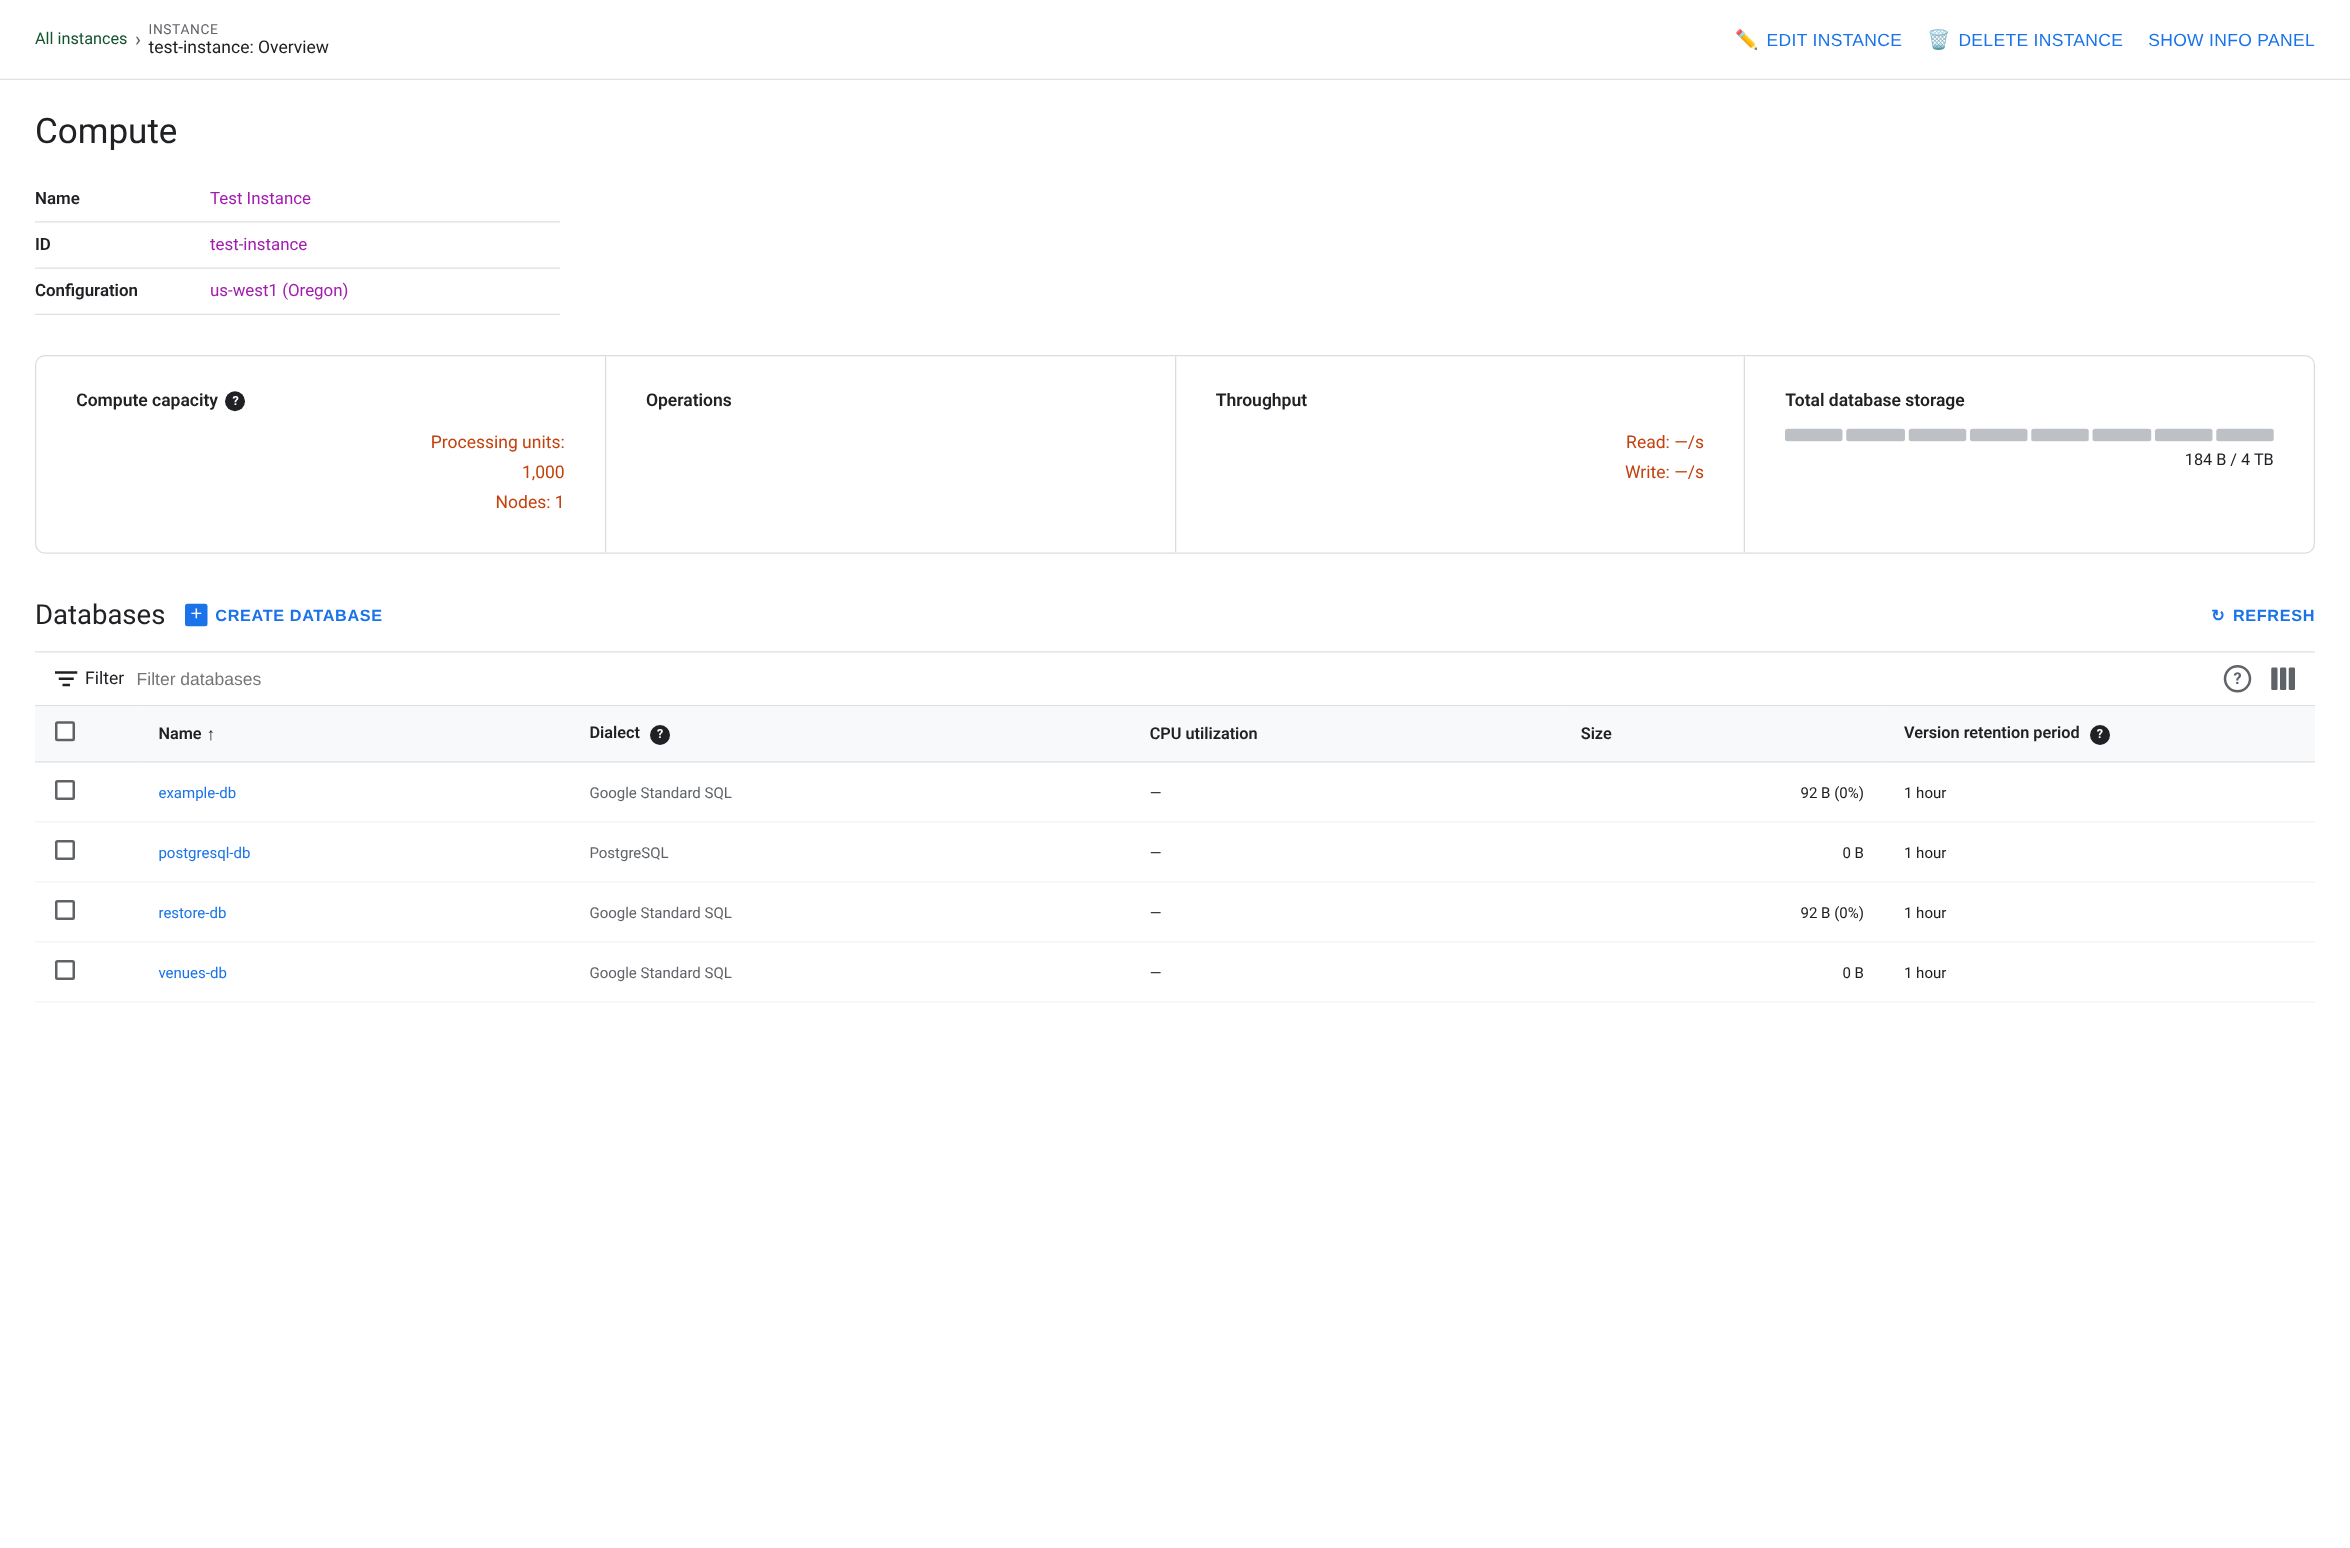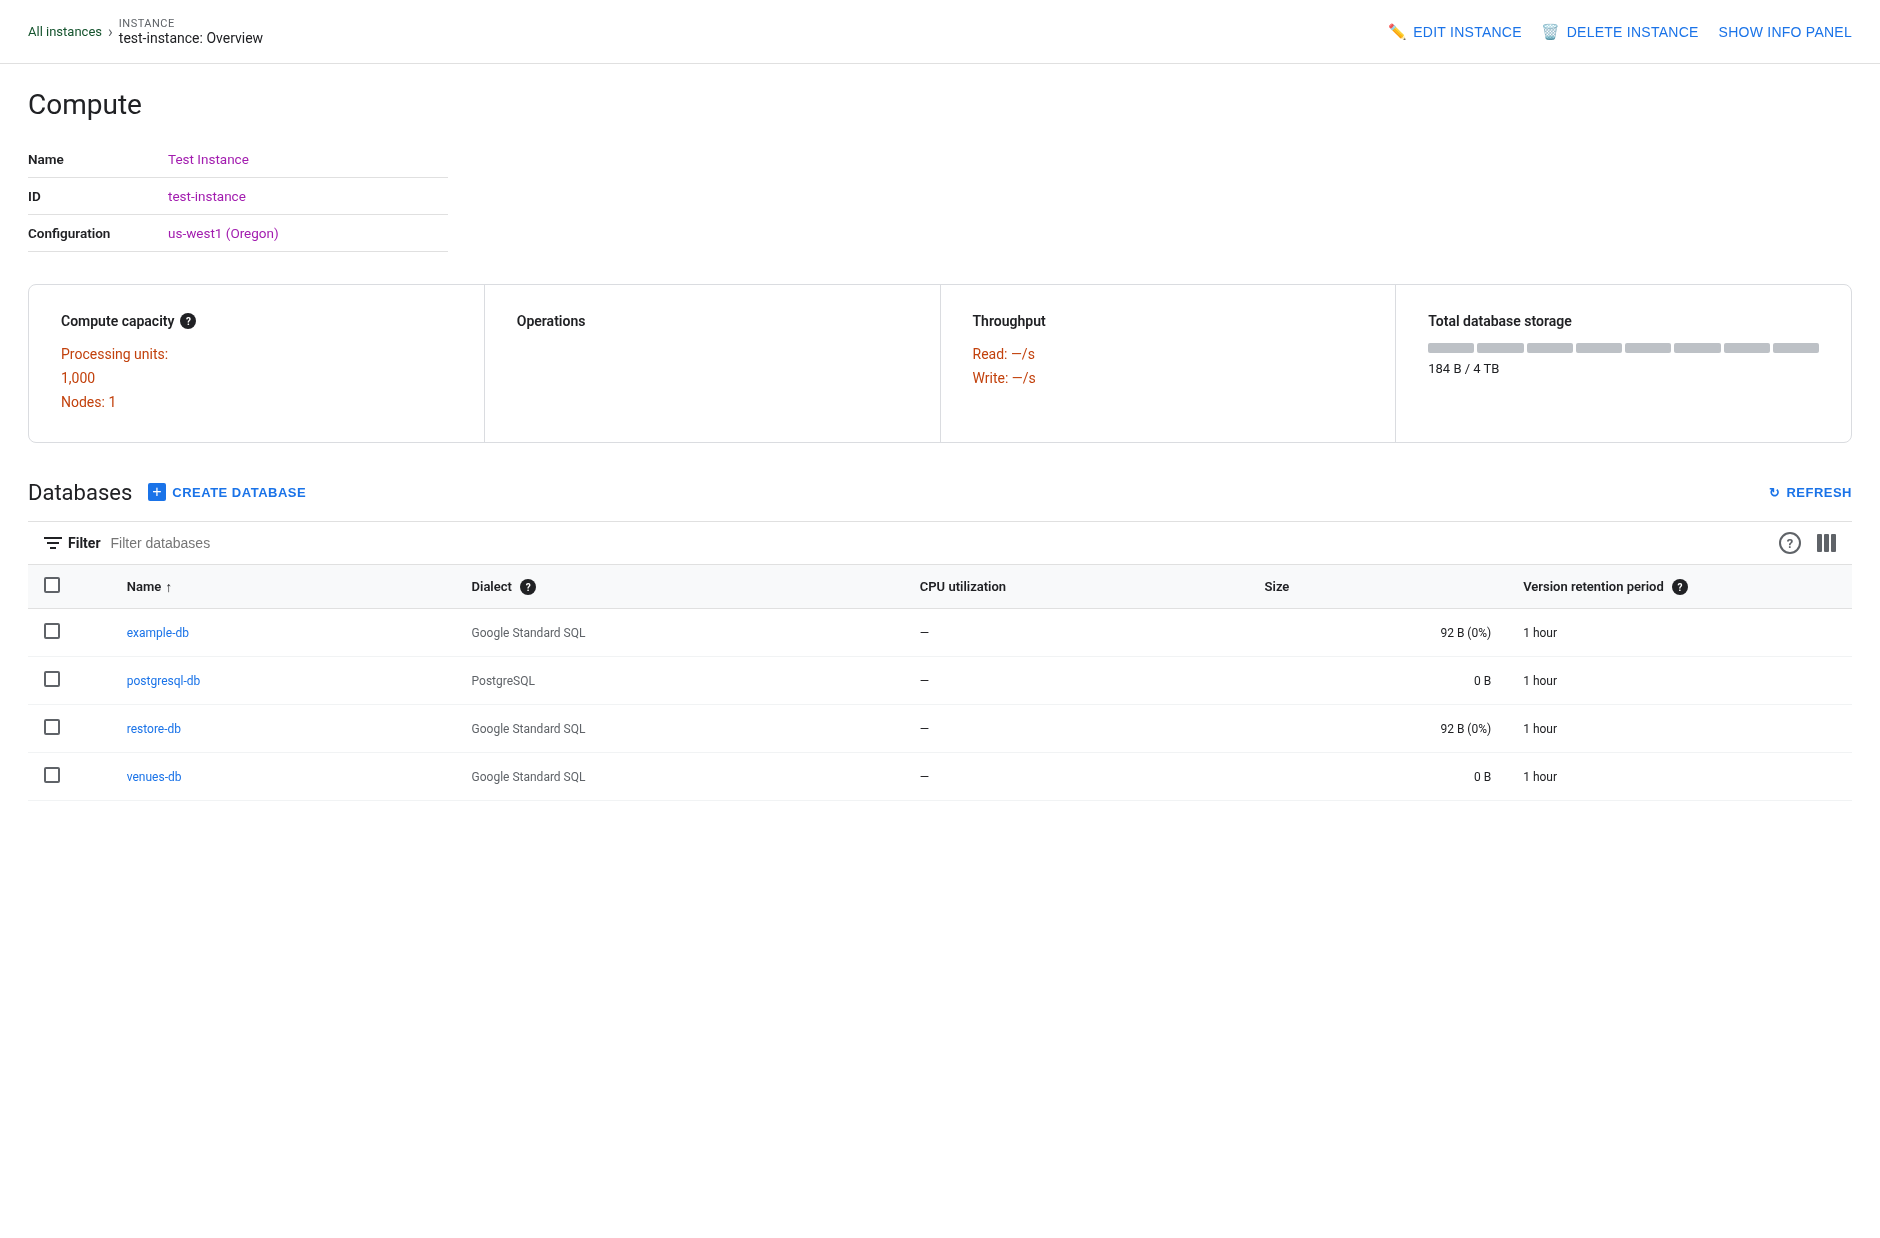--- a/index.html
+++ b/index.html
@@ -111,20 +111,21 @@
       border-radius: 8px;
       display: flex;
       padding: 0;
       margin-bottom: 36px;
       overflow: hidden;
     }
     .metric-section {
       flex: 1;
       padding: 28px 32px;
       border-right: 1px solid #dadce0;
+      text-align: right;
     }
     .metric-section:last-child {
       border-right: none;
     }
     .metric-title {
       font-size: 14px;
       font-weight: 600;
       color: #202124;
       margin-bottom: 14px;
       display: flex;
@@ -228,21 +229,21 @@
     }
     .filter-left {
       display: flex;
       align-items: center;
       gap: 10px;
     }
     .filter-icon-label {
       display: flex;
       align-items: center;
       gap: 6px;
-      font-weight: 700;
+      font-weight: 400;
       font-size: 14px;
       color: #202124;
     }
     .filter-input {
       border: none;
       outline: none;
       font-size: 14px;
       color: #5f6368;
       width: 300px;
       background: transparent;

